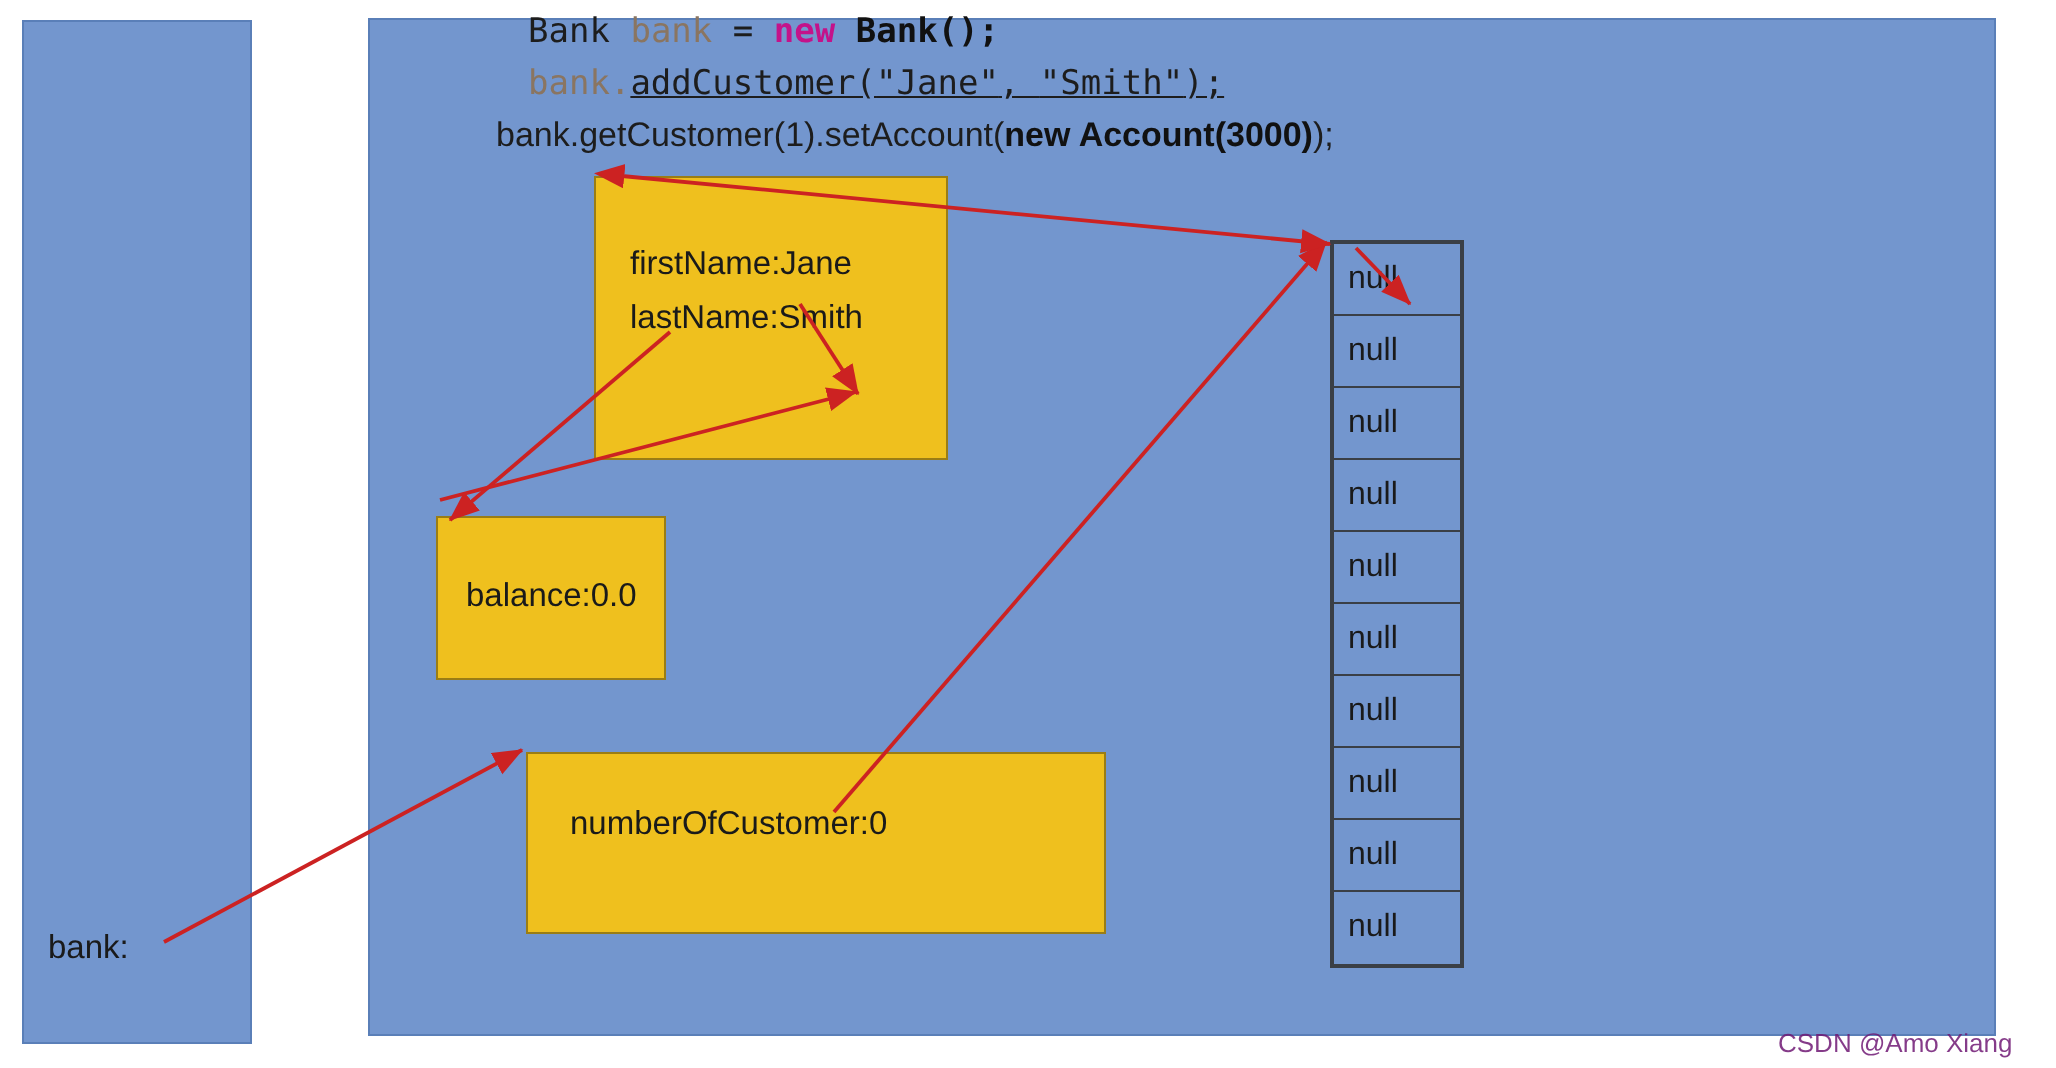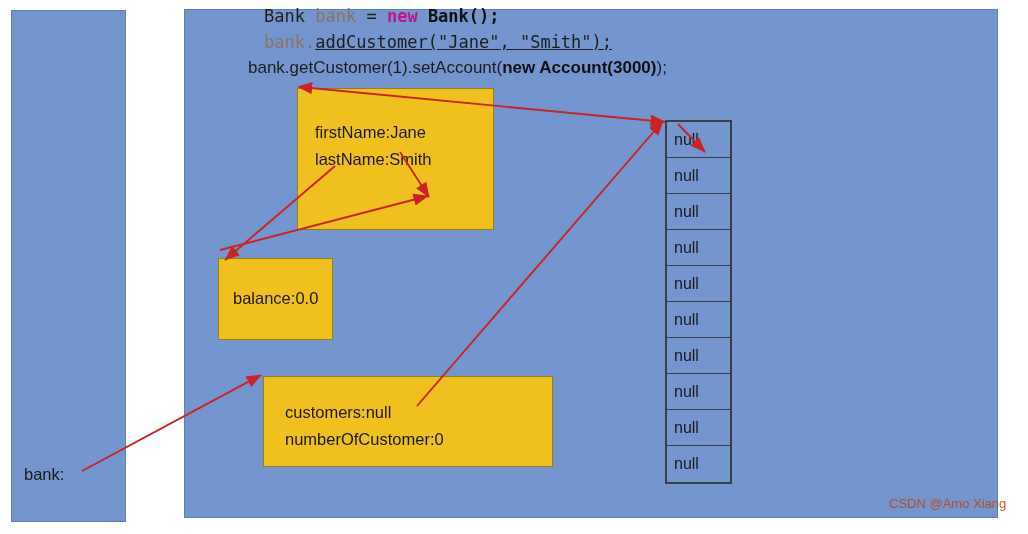--- a/index.html
+++ b/index.html
@@ -45,21 +45,21 @@
   .obj-box{
     position:absolute;
     background:#EFC01E;
     border:1px solid #9a7d15;
     box-sizing:border-box;
     font-size:16.5px;
     color:#1a1a1a;
     line-height:27px;
   }
   .obj-box .field{ white-space:nowrap; }
-  #customer-box{ left:297px; top:88px;  width:197px; height:142px; padding:30px 0 0 17px; }
+  #customer-box{ left:297px; top:88px;  width:177px; height:142px; padding:30px 0 0 17px; }
   #account-box { left:218px; top:258px; width:115px; height:82px;  padding:26px 0 0 14px; }
   #bank-box    { left:263px; top:376px; width:290px; height:91px;  padding:22px 0 0 21px; }
 
   
   #array-table{
     position:absolute; left:665px; top:120px;
     width:67px;
     border:2px solid #3a3f46;
     box-sizing:border-box;
     background:#7396CE;
@@ -78,22 +78,22 @@
   #bank-label{
     position:absolute; left:24px; top:465px;
     font-size:16.5px; color:#1a1a1a; white-space:nowrap;
   }
 
   
   #arrows{ position:absolute; left:0; top:0; width:1028px; height:534px; pointer-events:none; }
 
   
   #watermark{
-    position:absolute; left:889px; top:496px;
-    font-size:13px; color:#c2410c; opacity:.85;
+    position:absolute; left:889px; top:514px;
+    font-size:13px; color:#701a75; opacity:.85;
     white-space:nowrap;
   }
 </style>
 </head>
 <body>
 
 <div class="blue-panel" id="left-panel"></div>
 
 <div id="bank-label">bank:</div>
 
@@ -112,21 +112,20 @@
 <div class="obj-box" id="customer-box">
   <div class="field">firstName:Jane</div>
   <div class="field">lastName:Smith</div>
 </div>
 
 <div class="obj-box" id="account-box">
   <div class="field">balance:0.0</div>
 </div>
 
 <div class="obj-box" id="bank-box">
-  <div class="field">customers:null</div>
   <div class="field">numberOfCustomer:0</div>
 </div>
 
 <div id="array-table">
   <div class="array-cell">null</div>
   <div class="array-cell">null</div>
   <div class="array-cell">null</div>
   <div class="array-cell">null</div>
   <div class="array-cell">null</div>
   <div class="array-cell">null</div>

